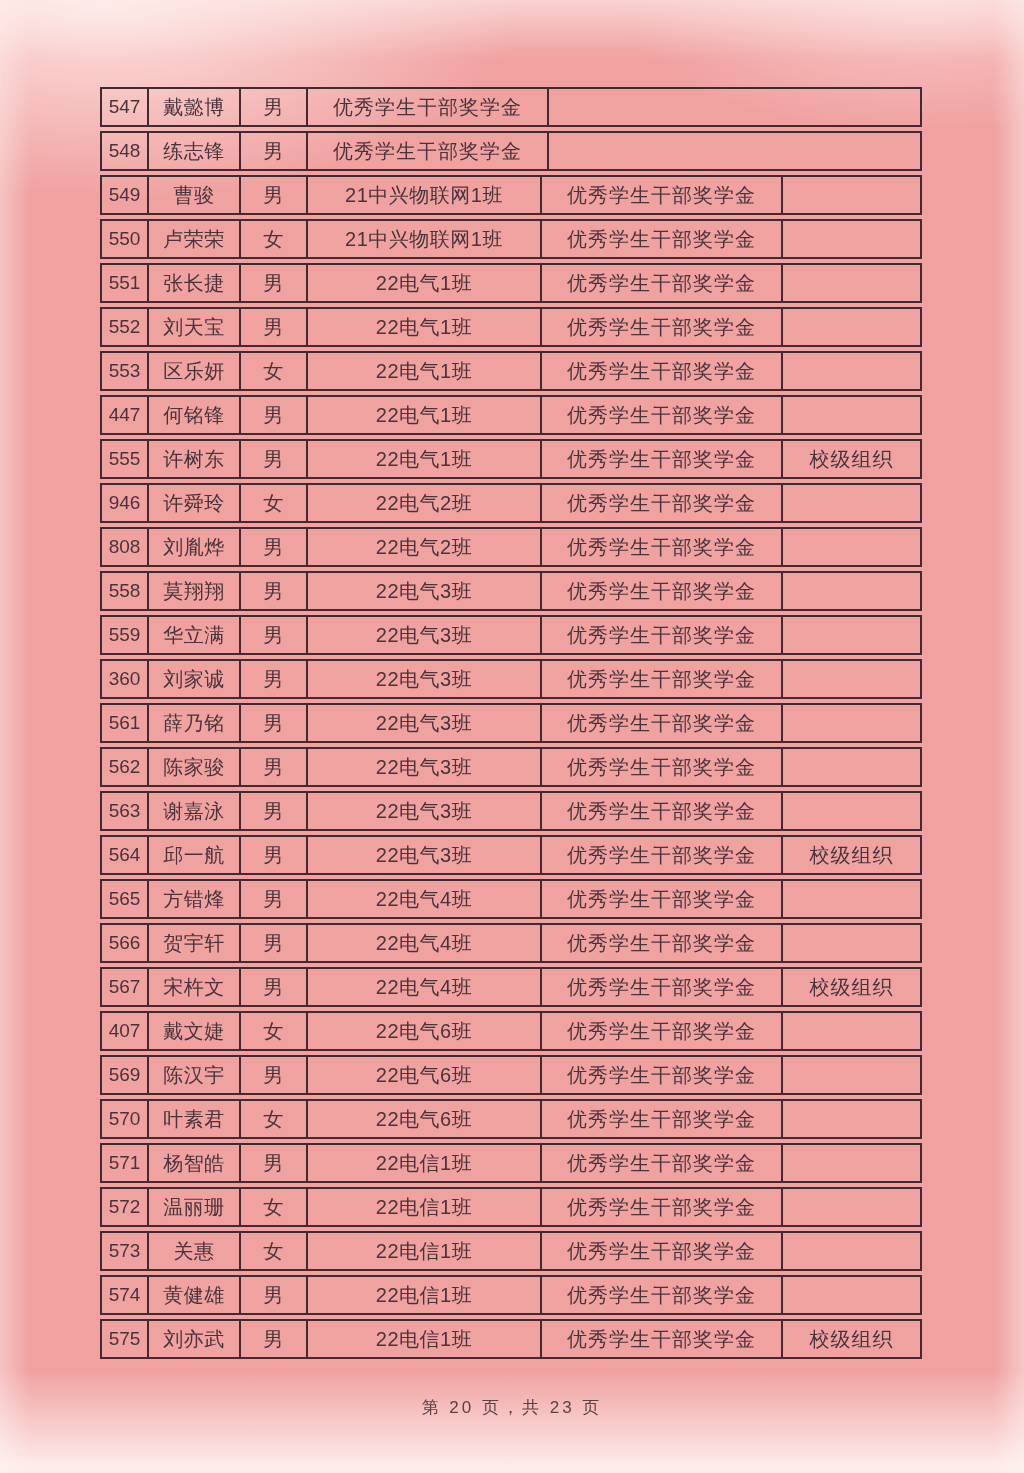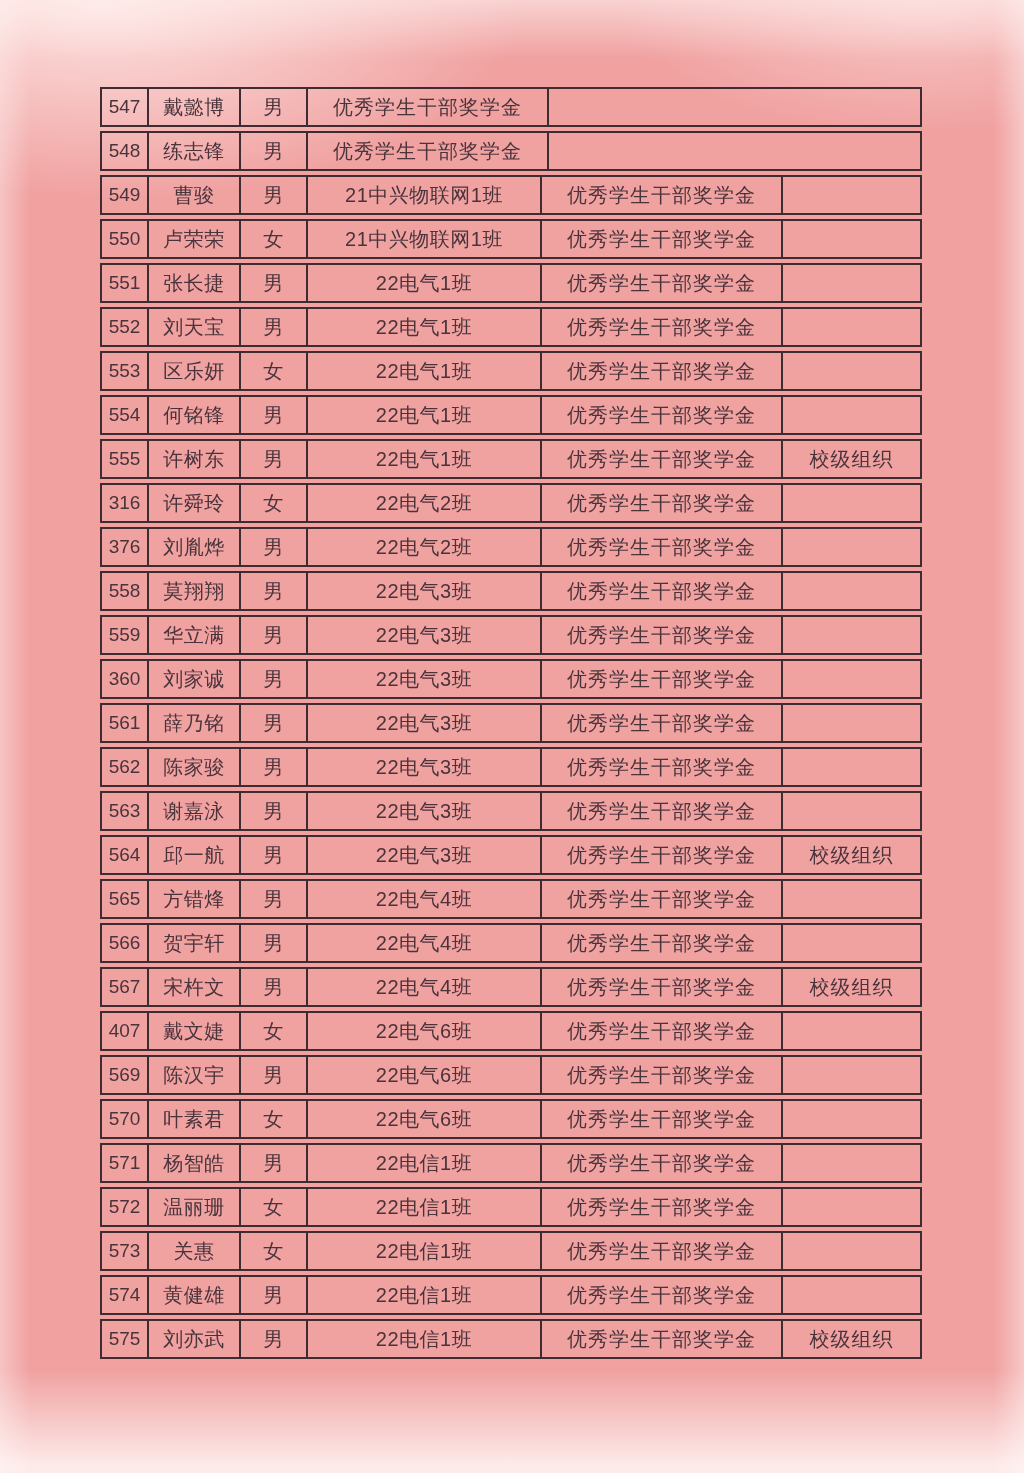--- a/index.html
+++ b/index.html
@@ -116,45 +116,45 @@
     </div>
       <div class="t-row">
       <div class="t-cell c-no">553</div>
       <div class="t-cell c-name">区乐妍</div>
       <div class="t-cell c-gender">女</div>
       <div class="t-cell c-class">22电气1班</div>
       <div class="t-cell c-award">优秀学生干部奖学金</div>
       <div class="t-cell c-note"></div>
     </div>
       <div class="t-row">
-      <div class="t-cell c-no">554</div>
+      <div class="t-cell c-no">447</div>
       <div class="t-cell c-name">何铭锋</div>
       <div class="t-cell c-gender">男</div>
       <div class="t-cell c-class">22电气1班</div>
       <div class="t-cell c-award">优秀学生干部奖学金</div>
       <div class="t-cell c-note"></div>
     </div>
       <div class="t-row">
       <div class="t-cell c-no">555</div>
       <div class="t-cell c-name">许树东</div>
       <div class="t-cell c-gender">男</div>
       <div class="t-cell c-class">22电气1班</div>
       <div class="t-cell c-award">优秀学生干部奖学金</div>
       <div class="t-cell c-note">校级组织</div>
     </div>
       <div class="t-row">
-      <div class="t-cell c-no">316</div>
+      <div class="t-cell c-no">946</div>
       <div class="t-cell c-name">许舜玲</div>
       <div class="t-cell c-gender">女</div>
       <div class="t-cell c-class">22电气2班</div>
       <div class="t-cell c-award">优秀学生干部奖学金</div>
       <div class="t-cell c-note"></div>
     </div>
       <div class="t-row">
-      <div class="t-cell c-no">376</div>
+      <div class="t-cell c-no">808</div>
       <div class="t-cell c-name">刘胤烨</div>
       <div class="t-cell c-gender">男</div>
       <div class="t-cell c-class">22电气2班</div>
       <div class="t-cell c-award">优秀学生干部奖学金</div>
       <div class="t-cell c-note"></div>
     </div>
       <div class="t-row">
       <div class="t-cell c-no">558</div>
       <div class="t-cell c-name">莫翔翔</div>
       <div class="t-cell c-gender">男</div>
@@ -293,14 +293,15 @@
       <div class="t-row">
       <div class="t-cell c-no">575</div>
       <div class="t-cell c-name">刘亦武</div>
       <div class="t-cell c-gender">男</div>
       <div class="t-cell c-class">22电信1班</div>
       <div class="t-cell c-award">优秀学生干部奖学金</div>
       <div class="t-cell c-note">校级组织</div>
     </div>
     </div>
 
+  <div class="page-footer">第 20 页，共 23 页</div>
 
 </div>
 
 </body></html>

